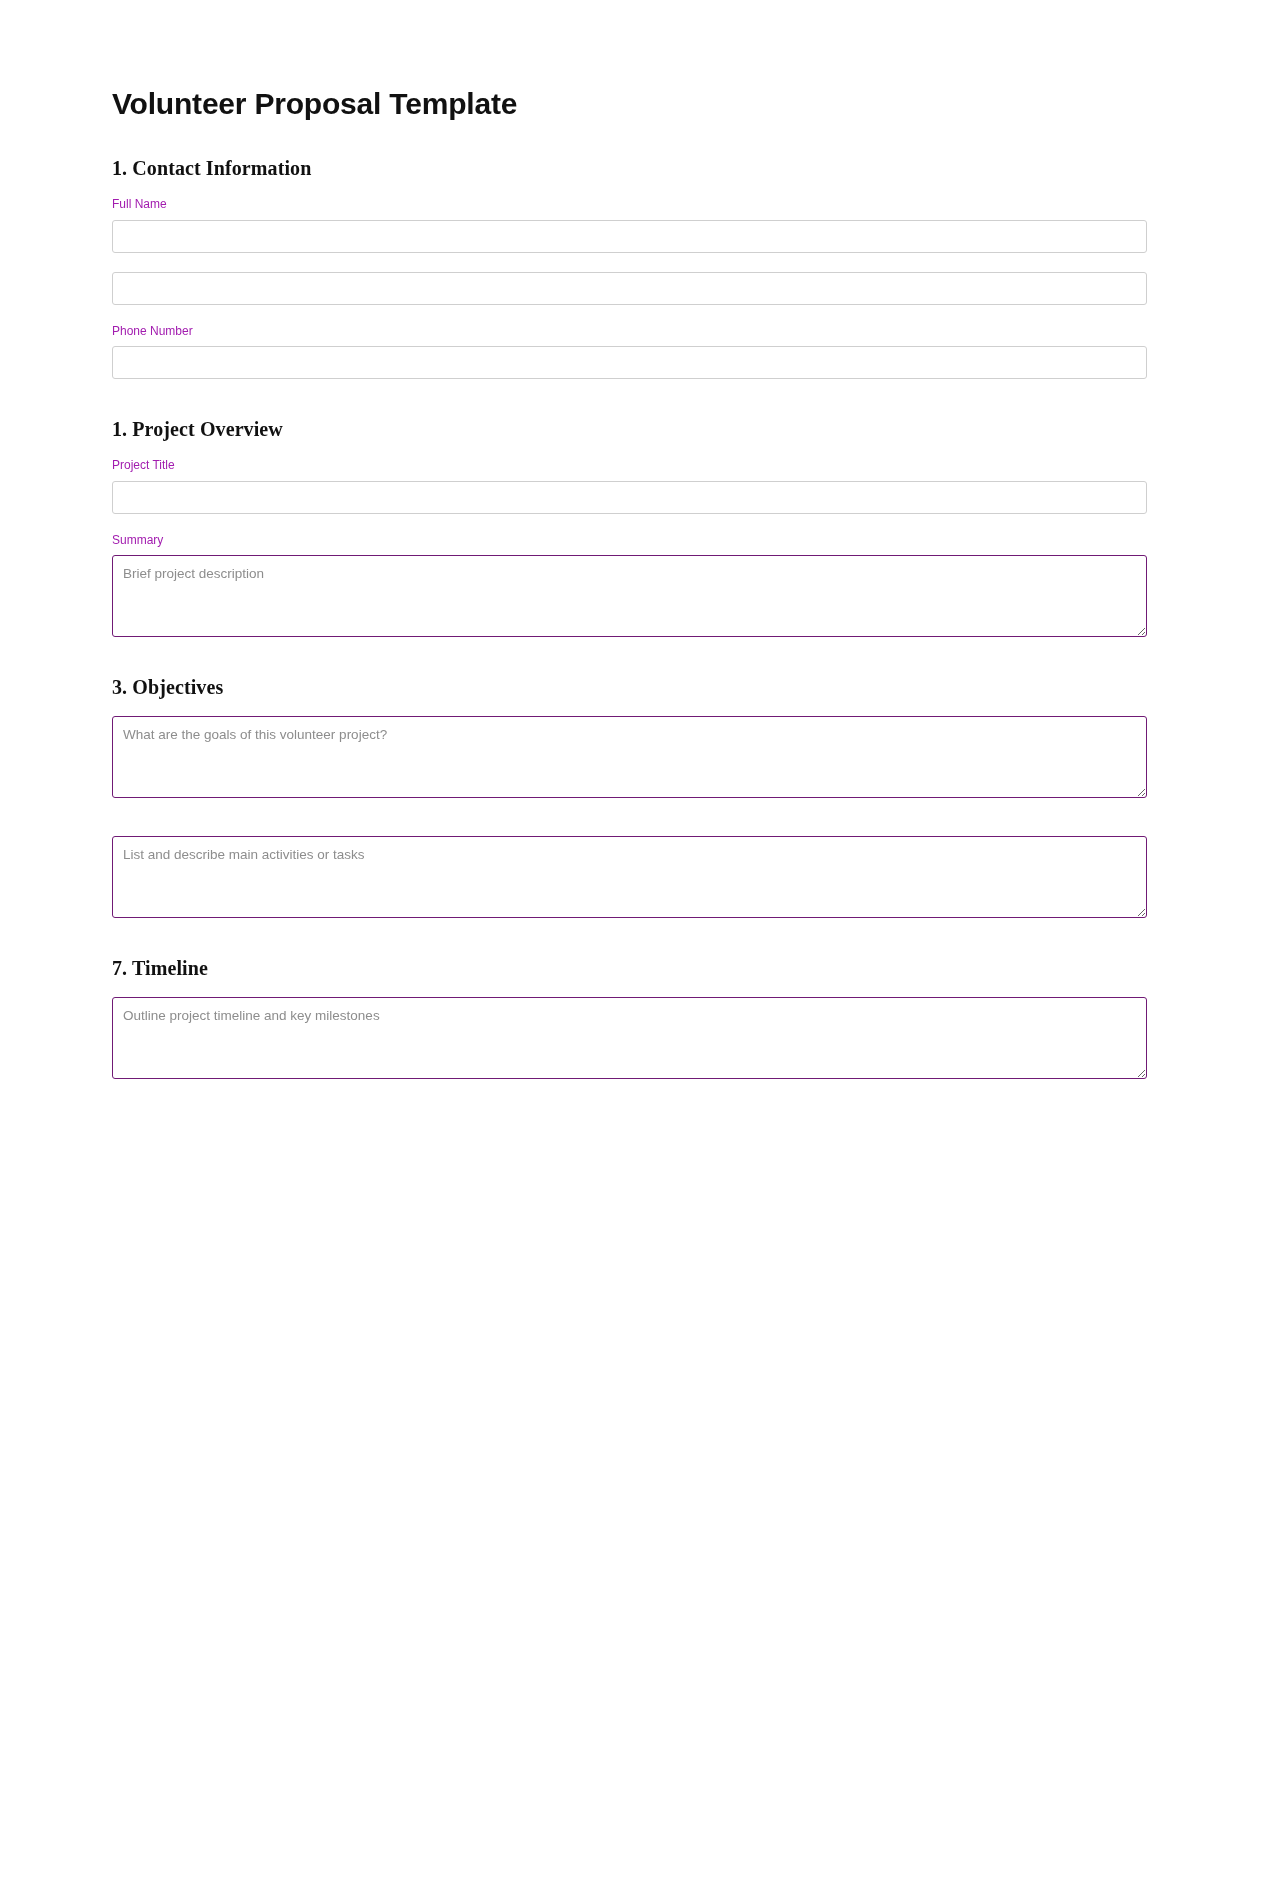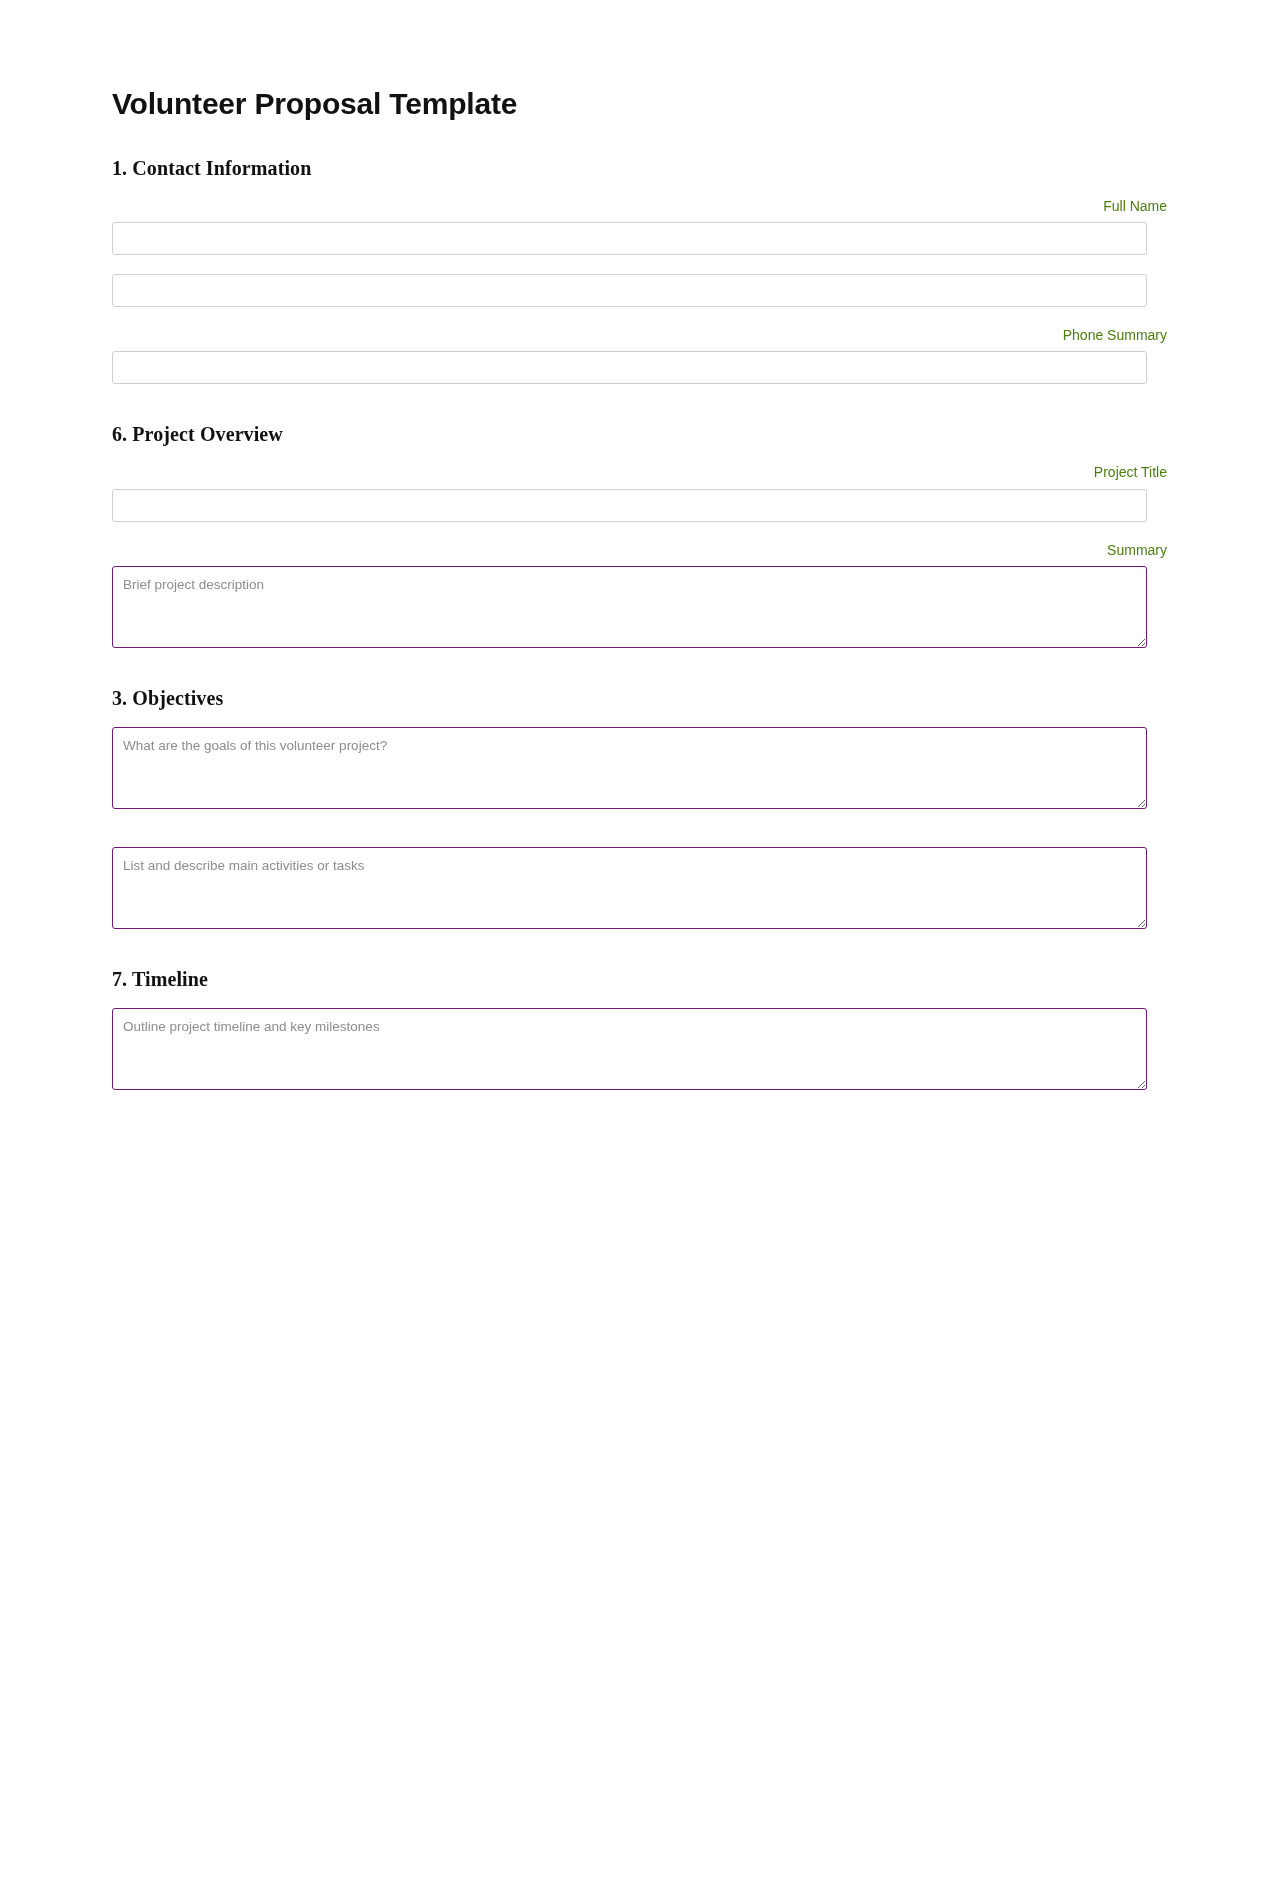--- a/index.html
+++ b/index.html
@@ -46,25 +46,24 @@
     margin-top: 38px;
   }
   .field {
     margin-bottom: 19px;
   }
   .field:last-child {
     margin-bottom: 0;
   }
   .field-label {
     display: block;
-    font-size: 14px;
-    color: #4d7c0f;
+    font-size: 12px;
+    color: #a21caf;
     margin: 0 0 7px 0;
     line-height: 1.3;
-    text-align: right;
   }
   .text-input {
     display: block;
     box-sizing: border-box;
     width: 1035px;
     height: 33px;
     padding: 6px 10px;
     font-family: "Liberation Sans", sans-serif;
     font-size: 13.5px;
     color: #333333;
@@ -107,27 +106,27 @@
     <div class="field">
       <label class="field-label">Full Name</label>
       <input class="text-input" type="text" value="" style="">
     </div>
 
     <div class="field">
       <input class="text-input" type="text" value="" style="">
     </div>
 
     <div class="field">
-      <label class="field-label">Phone Summary</label>
+      <label class="field-label">Phone Number</label>
       <input class="text-input" type="text" value="" style="">
     </div>
   </section>
 
   <section class="section">
-    <h2 class="section-heading">6. Project Overview</h2>
+    <h2 class="section-heading">1. Project Overview</h2>
 
     <div class="field">
       <label class="field-label">Project Title</label>
       <input class="text-input" type="text" value="" style="">
     </div>
 
     <div class="field">
       <label class="field-label">Summary</label>
       <textarea class="text-area" placeholder="Brief project description" style=""></textarea>
     </div>

